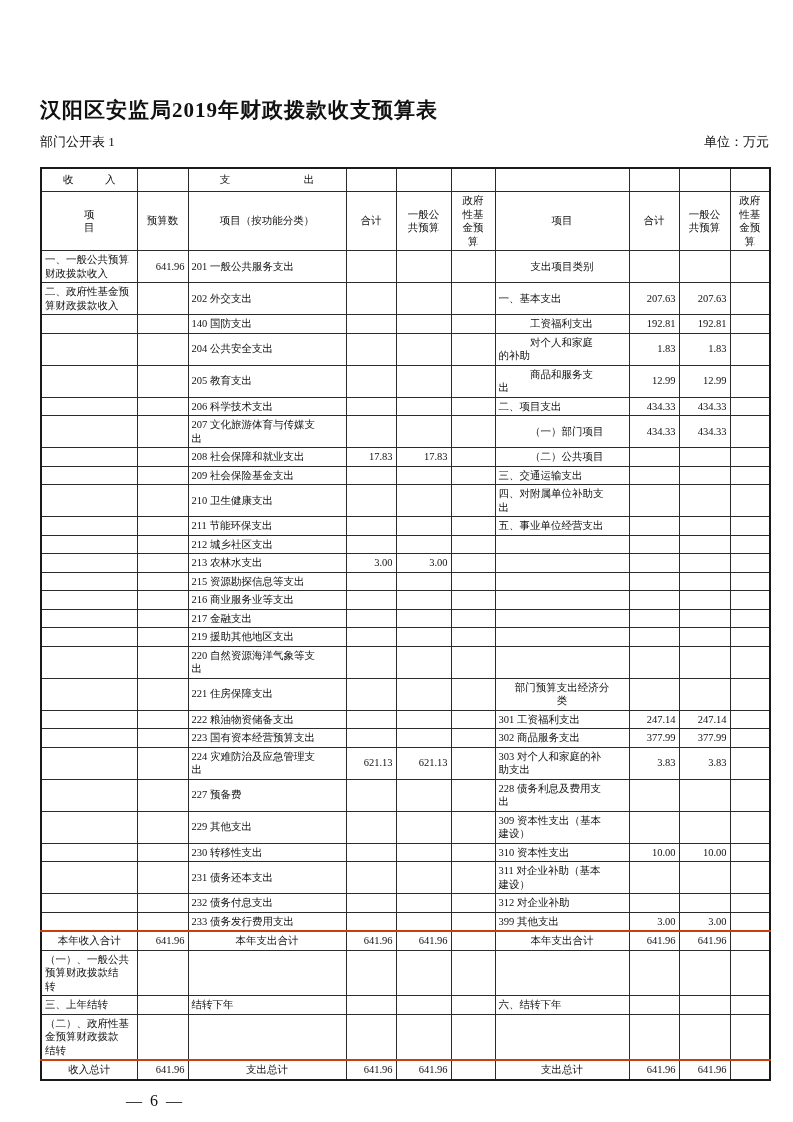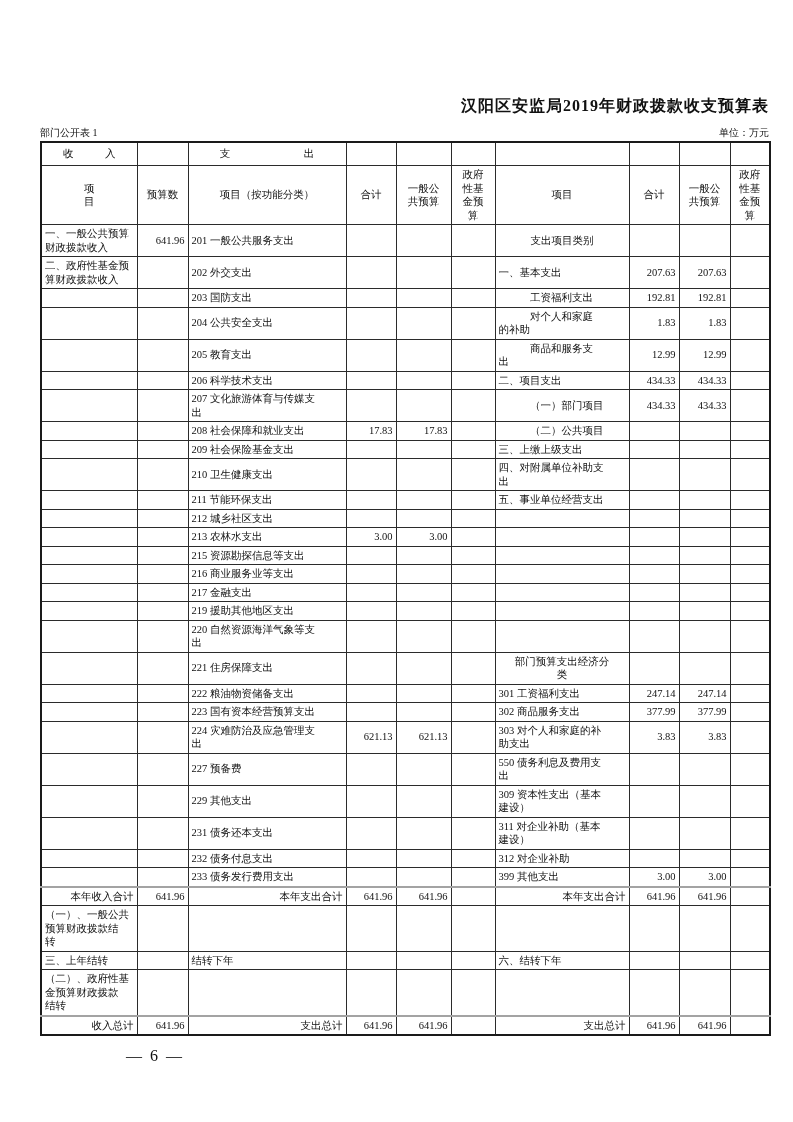--- a/index.html
+++ b/index.html
@@ -8,33 +8,33 @@
     width:793px;height:1122px;
     margin:0 auto;
     background:#fff;
     overflow:hidden;
     font-family:"Liberation Serif","DejaVu Serif",serif;
     color:#111;
     box-sizing:border-box;
     padding:96px 24px 0 40px;
   }
   .doc-title{
-    text-align:right;
-    font-size:16px;
+    text-align:left;
+    font-size:21px;
     font-weight:bold;
     letter-spacing:1px;
     margin:0 0 9px 0;
   }
   .meta-row{
     width:729px;
     display:flex;
     justify-content:space-between;
     align-items:flex-end;
-    font-size:10px;
-    margin-bottom:1px;
+    font-size:13px;
+    margin-bottom:16px;
   }
   table.budget{
     table-layout:fixed;
     border-collapse:collapse;
     width:729px;
     border:2px solid #1a1a1a;
     font-size:10.5px;
     padding-left:42px;
   }
   table.budget th, table.budget td{
@@ -50,21 +50,21 @@
   tr.hdr1 th{height:18px;}
   tr.hdr2 th{height:54px;}
   
   td.col0{text-align:left;}
   td.col1,td.col3,td.col4,td.col7,td.col8{text-align:right;padding-right:5px;}
   td.col2,td.col6{text-align:left;}
   td.col5,td.col9{text-align:right;}
   
   td.s-c{text-align:center;text-indent:0;margin-left:21px;}
   td.s-i{text-align:left;text-indent:3em;margin-left:44px;}
-  tr.thick-top td{border-top:2px solid #a3a3a3;text-align:right;}
+  tr.thick-top td{border-top:2px solid #c2410c;}
   .page-num{
     margin:11px 0 0 86px;
     font-size:16px;
     letter-spacing:2px;
   }
 </style>
 </head>
 <body>
 
 <div class="page">
@@ -147,21 +147,21 @@
           <td class="col4"></td>
           <td class="col5"></td>
           <td class="col6">一、基本支出</td>
           <td class="col7">207.63</td>
           <td class="col8">207.63</td>
           <td class="col9"></td>
         </tr>
         <tr>
           <td class="col0"></td>
           <td class="col1"></td>
-          <td class="col2">203 国防支出</td>
+          <td class="col2">140 国防支出</td>
           <td class="col3"></td>
           <td class="col4"></td>
           <td class="col5"></td>
           <td class="col6 s-i">工资福利支出</td>
           <td class="col7">192.81</td>
           <td class="col8">192.81</td>
           <td class="col9"></td>
         </tr>
         <tr>
           <td class="col0"></td>
@@ -226,21 +226,21 @@
           <td class="col8"></td>
           <td class="col9"></td>
         </tr>
         <tr>
           <td class="col0"></td>
           <td class="col1"></td>
           <td class="col2">209 社会保险基金支出</td>
           <td class="col3"></td>
           <td class="col4"></td>
           <td class="col5"></td>
-          <td class="col6">三、上缴上级支出</td>
+          <td class="col6">三、交通运输支出</td>
           <td class="col7"></td>
           <td class="col8"></td>
           <td class="col9"></td>
         </tr>
         <tr>
           <td class="col0"></td>
           <td class="col1"></td>
           <td class="col2">210 卫生健康支出</td>
           <td class="col3"></td>
           <td class="col4"></td>
@@ -399,37 +399,49 @@
           <td class="col8">3.83</td>
           <td class="col9"></td>
         </tr>
         <tr>
           <td class="col0"></td>
           <td class="col1"></td>
           <td class="col2">227 预备费</td>
           <td class="col3"></td>
           <td class="col4"></td>
           <td class="col5"></td>
-          <td class="col6">550 债务利息及费用支
+          <td class="col6">228 债务利息及费用支
 出</td>
           <td class="col7"></td>
           <td class="col8"></td>
           <td class="col9"></td>
         </tr>
         <tr>
           <td class="col0"></td>
           <td class="col1"></td>
           <td class="col2">229 其他支出</td>
           <td class="col3"></td>
           <td class="col4"></td>
           <td class="col5"></td>
           <td class="col6">309 资本性支出（基本
 建设）</td>
           <td class="col7"></td>
           <td class="col8"></td>
+          <td class="col9"></td>
+        </tr>
+        <tr>
+          <td class="col0"></td>
+          <td class="col1"></td>
+          <td class="col2">230 转移性支出</td>
+          <td class="col3"></td>
+          <td class="col4"></td>
+          <td class="col5"></td>
+          <td class="col6">310 资本性支出</td>
+          <td class="col7">10.00</td>
+          <td class="col8">10.00</td>
           <td class="col9"></td>
         </tr>
         <tr>
           <td class="col0"></td>
           <td class="col1"></td>
           <td class="col2">231 债务还本支出</td>
           <td class="col3"></td>
           <td class="col4"></td>
           <td class="col5"></td>
           <td class="col6">311 对企业补助（基本

